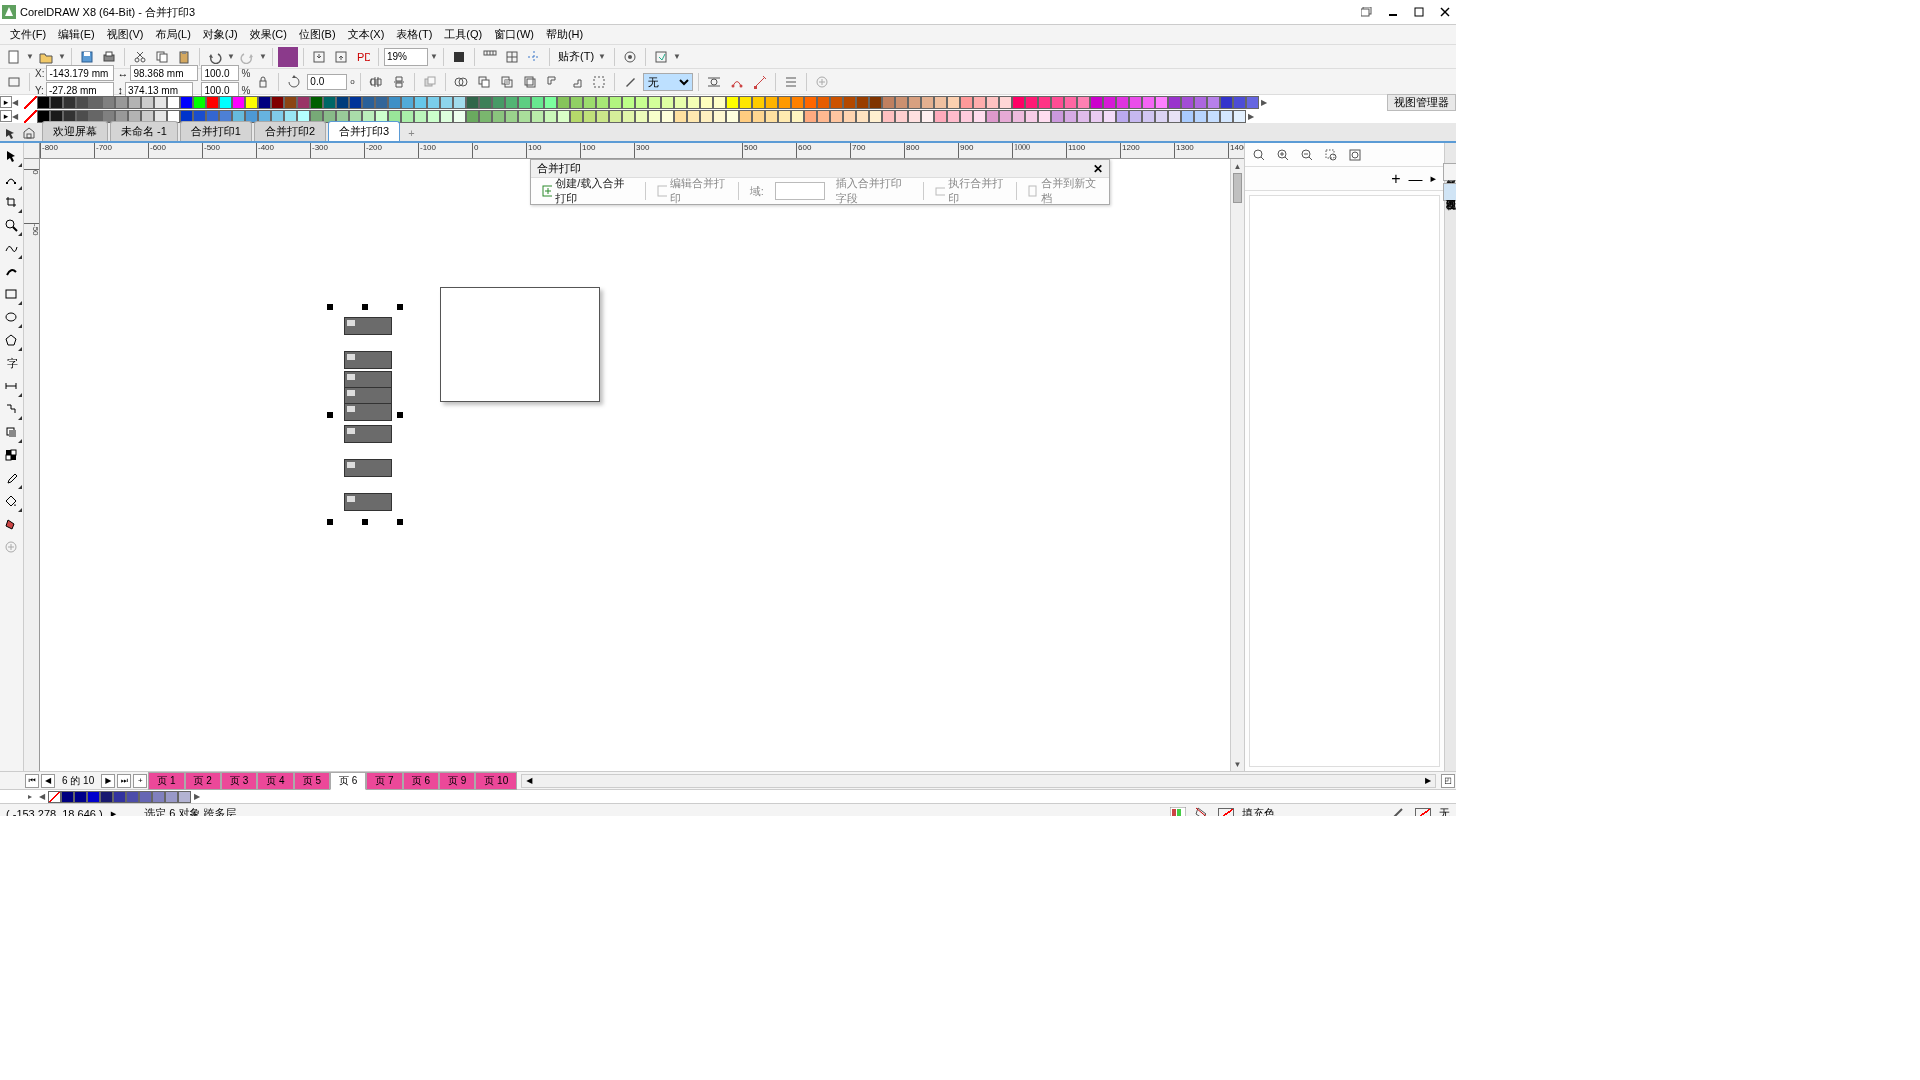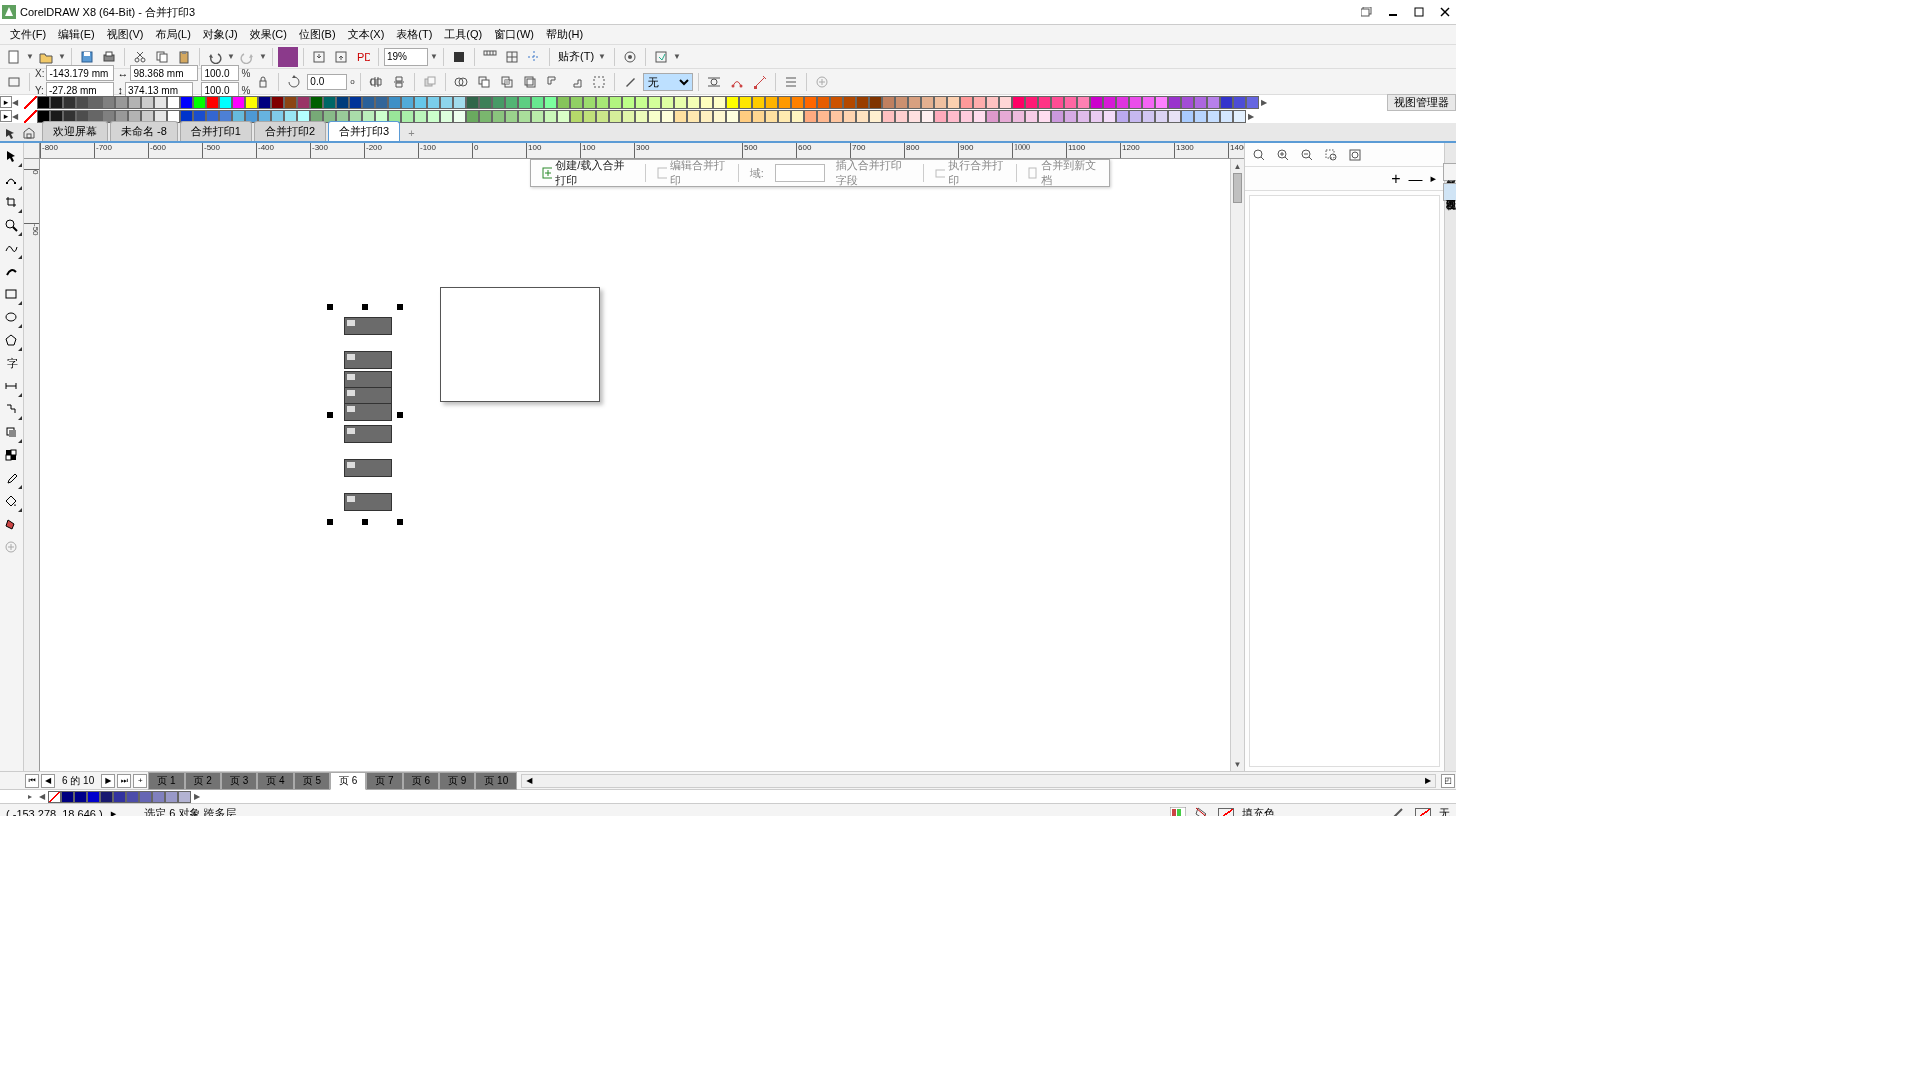--- a/index.html
+++ b/index.html
@@ -105,21 +105,21 @@
 
 
 .vscroll { position: absolute; right: 0; top: 0; bottom: 0; width: 14px; background: #f0f0f0; border-left: 1px solid #ccc; }
 .vscroll .thumb { position: absolute; left: 2px; right: 2px; top: 14px; height: 30px; background: #c0c0c0; border: 1px solid #999; }
 .vscroll .arr { height: 14px; display: flex; align-items: center; justify-content: center; font-size: 8px; color: #555; cursor: pointer; }
 
 
 .pagenav { height: 18px; background: #f4f4f4; display: flex; align-items: center; border-top: 1px solid #ccc; }
 .pagenav .nav-btn { width: 14px; height: 14px; border: 1px solid #999; display: inline-flex; align-items: center; justify-content: center; font-size: 8px; cursor: pointer; margin: 0 1px; background: #fff; }
 .pagenav .nav-info { padding: 0 6px; font-size: 10px; }
-.pagenav .ptab { padding: 1px 8px; border: 1px solid #aaa; background: #737373; font-size: 10px; cursor: pointer; }
+.pagenav .ptab { padding: 1px 8px; border: 1px solid #aaa; background: #ec4899; font-size: 10px; cursor: pointer; }
 .pagenav .ptab.active { background: #fff; border-bottom-color: #fff; }
 .pagenav .hscroll { flex: 1; margin: 0 4px; height: 14px; background: #f0f0f0; border: 1px solid #ccc; position: relative; }
 .pagenav .hscroll .harr { position: absolute; top: 0; width: 14px; height: 12px; display: flex; align-items: center; justify-content: center; font-size: 8px; cursor: pointer; }
 
 
 .bottom-palette { height: 14px; display: flex; align-items: center; border-top: 1px solid #ccc; background: #fff; }
 .bottom-palette .bp-arrow { width: 12px; font-size: 8px; color: #555; cursor: pointer; text-align: center; }
 .bottom-palette .swatch { width: 13px; height: 12px; border: 1px solid #666; cursor: pointer; }
 .bottom-palette .nofill { background: #fff; position: relative; width: 13px; height: 12px; border: 1px solid #666; }
 .bottom-palette .nofill::after { content: ''; position: absolute; inset: 0; background: linear-gradient(to bottom right, transparent 45%, red 45%, red 55%, transparent 55%); }
@@ -693,21 +693,21 @@
         <path d="M2 2l8 4-3 1 2 4-2 1-2-4-3 2z" fill="#333"></path>
       </svg></span>
   <span class="home-icon">
       <svg width="14" height="14">
         <path d="M7 2l5 4v6H2V6z" fill="none" stroke="#555"></path>
         <rect x="5" y="8" width="4" height="4" fill="none" stroke="#555"></rect>
       </svg>
     </span>
   <span id="doctabs-holder" style="display:flex">
       <span class="tab">欢迎屏幕</span>
-      <span class="tab">未命名 -8</span>
+      <span class="tab">未命名 -1</span>
       <span class="tab">合并打印1</span>
       <span class="tab">合并打印2</span>
       <span class="tab active">合并打印3</span>
     </span>
   <span class="addtab">+</span>
 </div>
 
 <div class="main">
 
   <div class="toolbox">
@@ -892,20 +892,24 @@
             </div>
           <div class="item" style="top:152px">
               <div class="sub"></div>
             </div>
           <div class="item" style="top:186px">
               <div class="sub"></div>
             </div>
         </div>
 
         <div class="mergebar">
+          <div class="mb-title">
+            <span>合并打印</span>
+            <span class="mb-close">✕</span>
+          </div>
           <div class="mb-body">
             <span class="mb-btn enabled">
               <svg width="12" height="12">
                   <rect x="1" y="1" width="10" height="10" fill="none" stroke="#2a8a2a"></rect>
                   <line x1="6" y1="3" x2="6" y2="9" stroke="#2a8a2a"></line>
                   <line x1="3" y1="6" x2="9" y2="6" stroke="#2a8a2a"></line>
                 </svg>
               <span>创建/载入合并打印</span>
             </span>
             <span class="mb-sep"></span>

